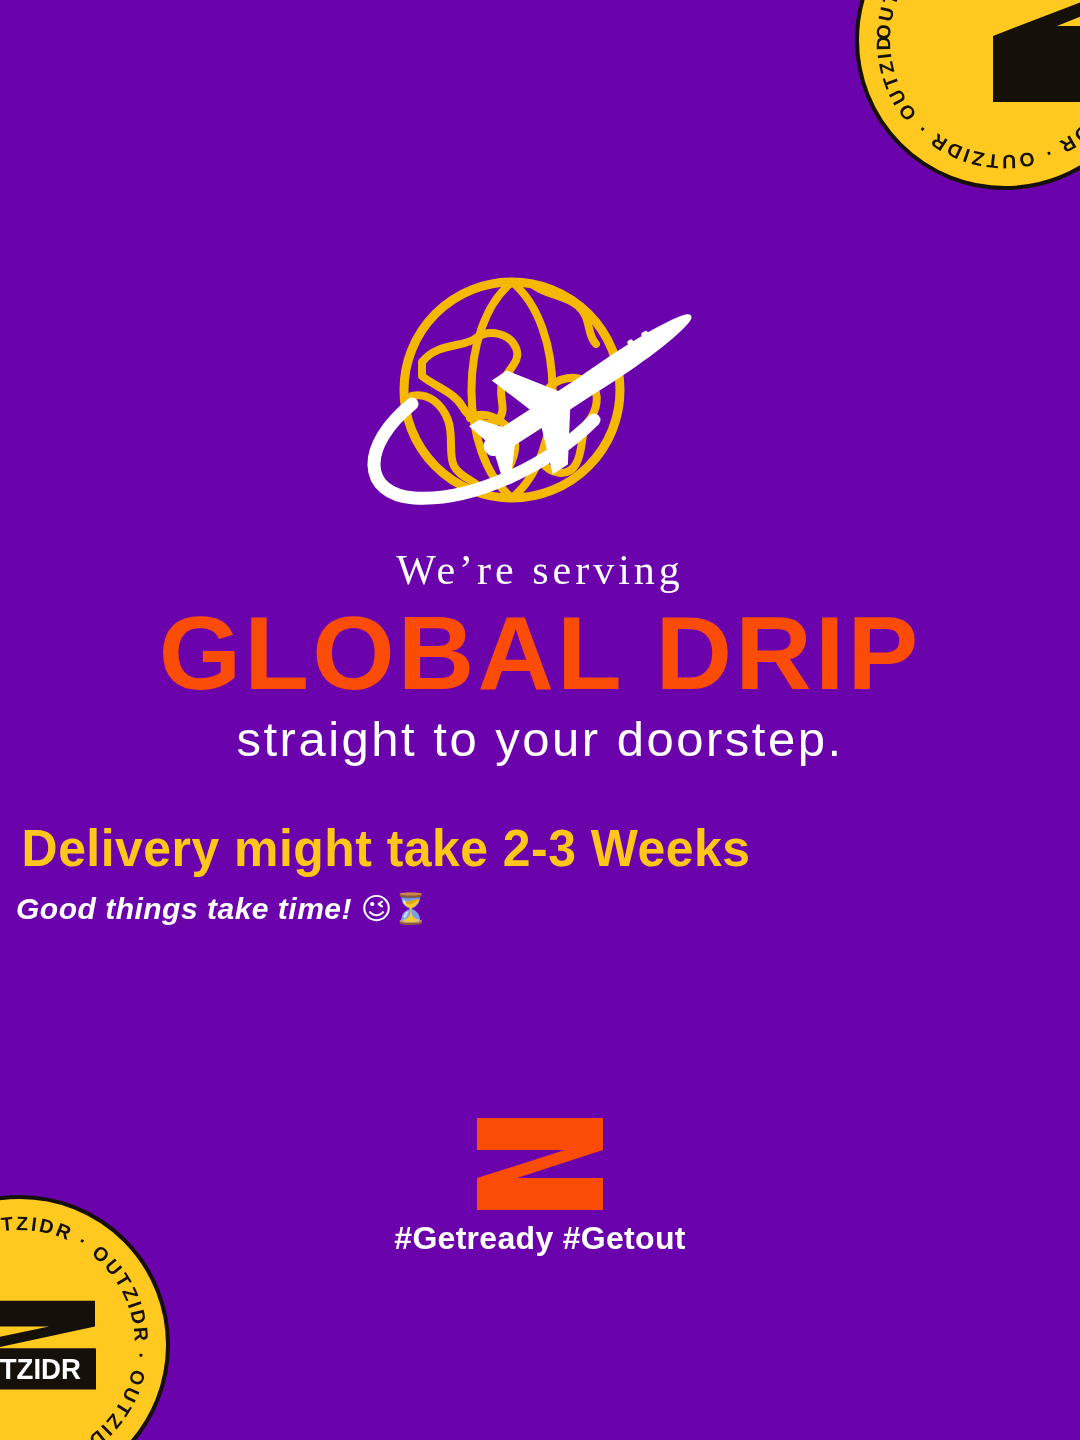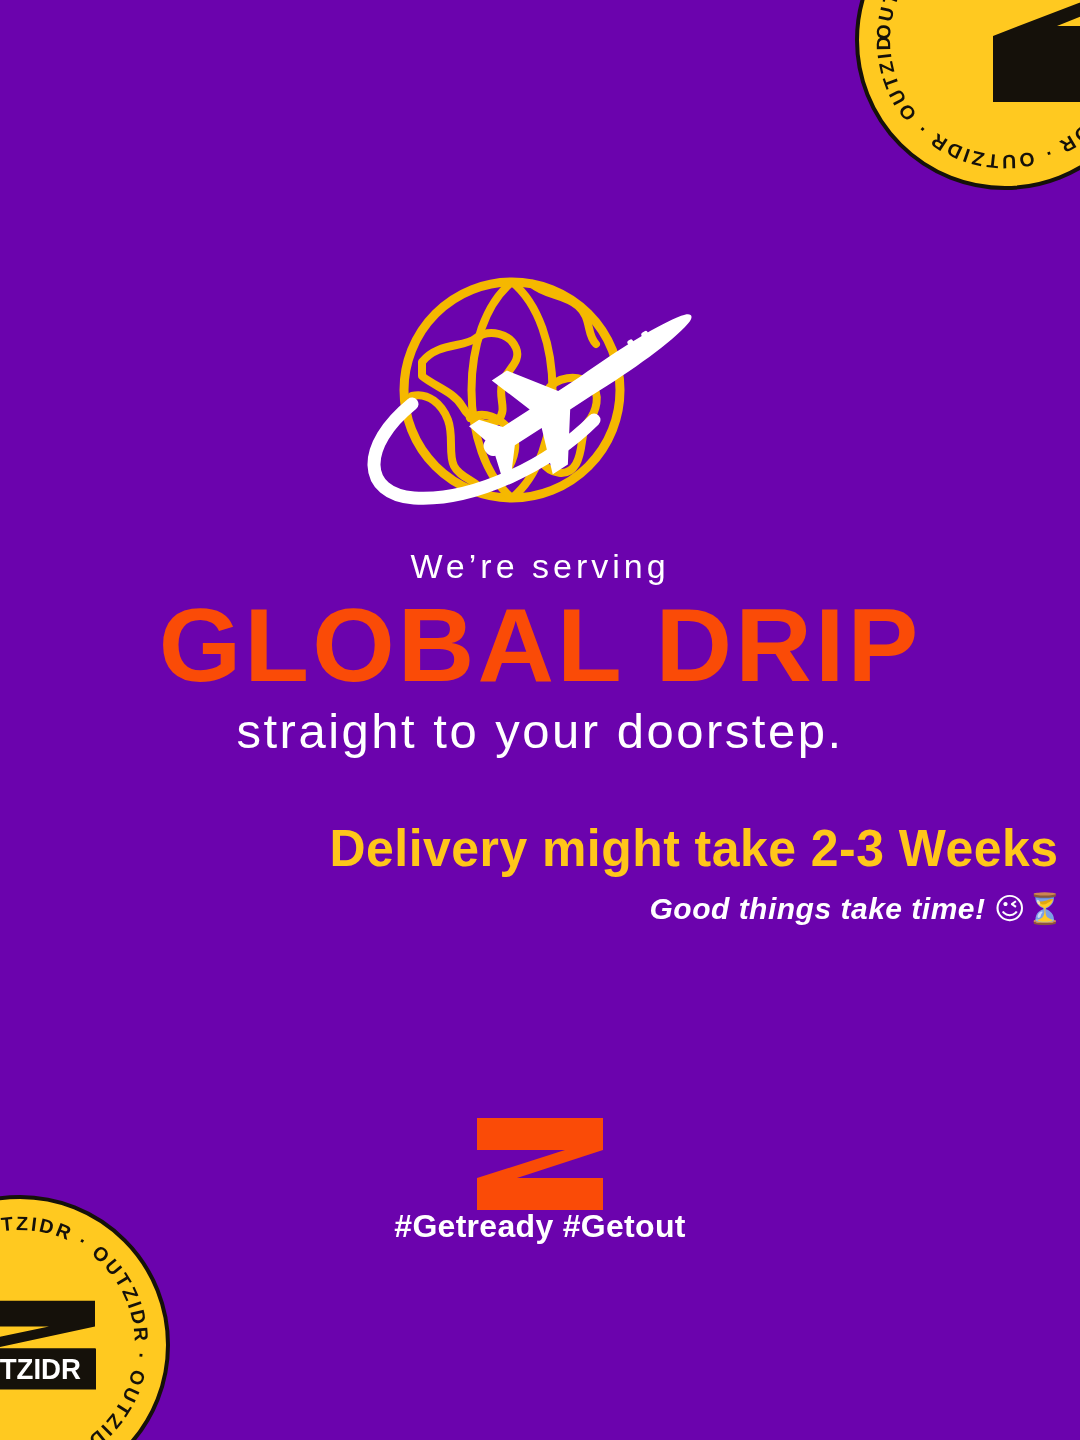--- a/index.html
+++ b/index.html
@@ -102,25 +102,26 @@
   
   .copy {
     position: absolute;
     left: 0;
     right: 0;
     top: 548px;
     text-align: center;
   }
   .kicker {
     color: #ffffff;
-    font-size: 34px;
+    font-size: 42px;
     font-weight: 400;
     letter-spacing: 4px;
     line-height: 1.08;
     margin: 0;
+    font-family: Liberation Serif, serif;
   }
   .headline {
     color: #fa4b07;
     font-size: 104px;
     font-weight: 900;
     letter-spacing: 3px;
     line-height: 1.0;
     margin: 8px 0 2px;
     font-stretch: condensed;
     transform: scaleX(1.02);
@@ -132,21 +133,21 @@
     letter-spacing: 2.5px;
     line-height: 1.1;
     margin: 8px 0 0;
   }
 
   .delivery {
     position: absolute;
     left: 0;
     right: 0;
     top: 820px;
-    text-align: right;
+    text-align: left;
   }
   .delivery-main {
     color: #ffc61a;
     font-size: 52px;
     font-weight: 800;
     letter-spacing: 0.5px;
     line-height: 1.1;
     margin: 0;
     font-stretch: condensed;
     transform: scaleX(0.96);
@@ -174,21 +175,21 @@
     display: flex;
     flex-direction: column;
     align-items: center;
   }
   .footer .zlogo { width: 126px; height: 92px; display: block; }
   .hashtags {
     color: #ffffff;
     font-size: 32px;
     font-weight: 800;
     letter-spacing: 0.3px;
-    margin-top: 0;
+    margin-top: 12px;
     line-height: 1;
   }
 </style>
 </head>
 <body>
 
 <div class="poster">
 
   <div class="seal seal-tr">
     <svg class="seal-ring" viewBox="0 0 300 300">

